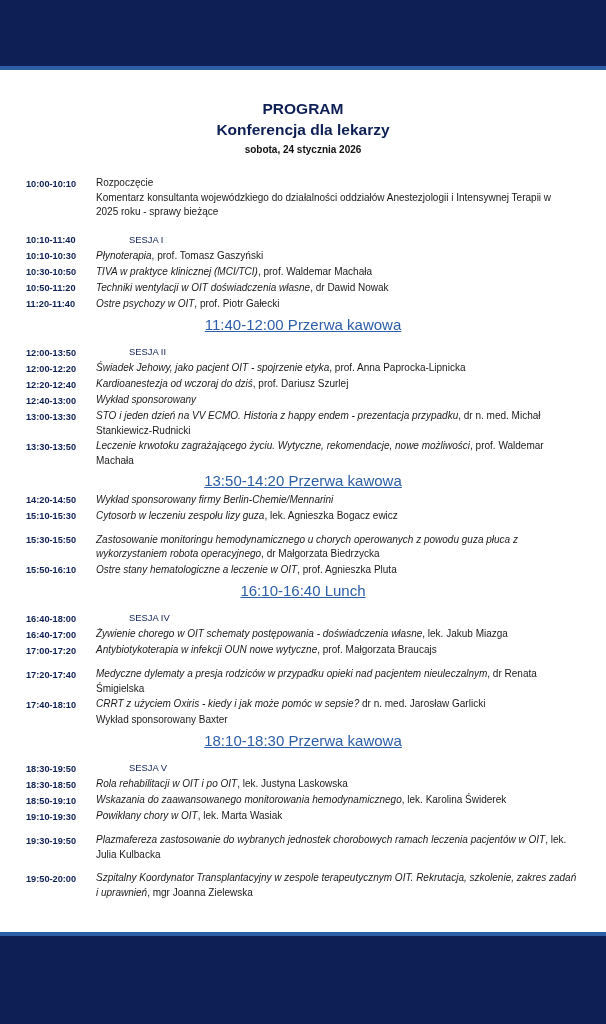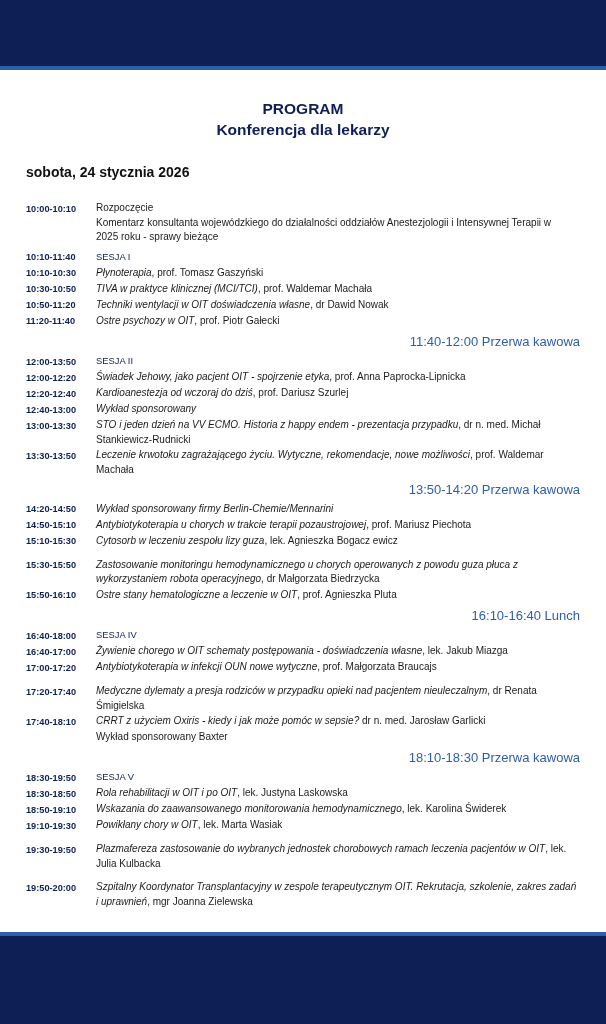--- a/index.html
+++ b/index.html
@@ -64,36 +64,37 @@
   }
   .title {
     text-align: center;
     color: #0e1f56;
     font-weight: bold;
     font-size: 15.5px;
     line-height: 21px;
     margin-top: 28px;
   }
   .subtitle {
-    text-align: left;
+    text-align: center;
     color: #111111;
     font-weight: bold;
-    font-size: 14px;
-    margin-top: 24px;
+    font-size: 10px;
+    margin-top: 4px;
   }
   .schedule {
     margin-top: 21px;
   }
   .row {
     display: flex;
     align-items: flex-start;
     margin-bottom: 1px;
   }
   .row.gap {
-    margin-top: 5px;
+    margin-top: 13px;
+    gap: 33px;
   }
   .row.gap-sm {
     margin-top: 9px;
   }
   .time {
     flex: 0 0 70px;
     font-size: 9.2px;
     font-weight: bold;
     color: #0e1f56;
     line-height: 14.5px;
@@ -112,25 +113,26 @@
   .desc .rom {
     font-style: normal;
   }
   .session {
     font-size: 9.4px;
     font-weight: normal;
     color: #0e1f56;
     line-height: 14.5px;
   }
   .break {
-    text-align: right;
+    text-align: center;
     color: #2d5ea8;
-    font-size: 13px;
+    font-size: 15px;
     line-height: 14.5px;
     margin: 6px 0 4px 0;
+    text-decoration: underline;
   }
 </style>
 </head>
 <body>
 
 <div class="page">
 
   <div class="band-top"></div>
   <div class="band-top-rule"></div>
 
@@ -197,24 +199,20 @@
           <div class="row">
             <div class="time">13:30-13:50</div>
             <div class="desc ital"><span>Leczenie krwotoku zagrażającego życiu. Wytyczne, rekomendacje, nowe możliwości</span><span class="rom">, prof. Waldemar Machała</span></div>
           </div>
           <div class="break">13:50-14:20 Przerwa kawowa</div>
           <div class="row">
             <div class="time">14:20-14:50</div>
             <div class="desc ital"><span>Wykład sponsorowany firmy Berlin-Chemie/Mennarini</span><span class="rom"></span></div>
           </div>
           <div class="row">
-            <div class="time">14:50-15:10</div>
-            <div class="desc ital"><span>Antybiotykoterapia u chorych w trakcie terapii pozaustrojowej</span><span class="rom">, prof. Mariusz Piechota</span></div>
-          </div>
-          <div class="row">
             <div class="time">15:10-15:30</div>
             <div class="desc ital"><span>Cytosorb w leczeniu zespołu lizy guza</span><span class="rom">, lek. Agnieszka Bogacz ewicz</span></div>
           </div>
           <div class="row gap-sm">
             <div class="time">15:30-15:50</div>
             <div class="desc ital"><span>Zastosowanie monitoringu hemodynamicznego u chorych operowanych z powodu guza płuca z wykorzystaniem robota operacyjnego</span><span class="rom">, dr Małgorzata Biedrzycka</span></div>
           </div>
           <div class="row">
             <div class="time">15:50-16:10</div>
             <div class="desc ital"><span>Ostre stany hematologiczne a leczenie w OIT</span><span class="rom">, prof. Agnieszka Pluta</span></div>

